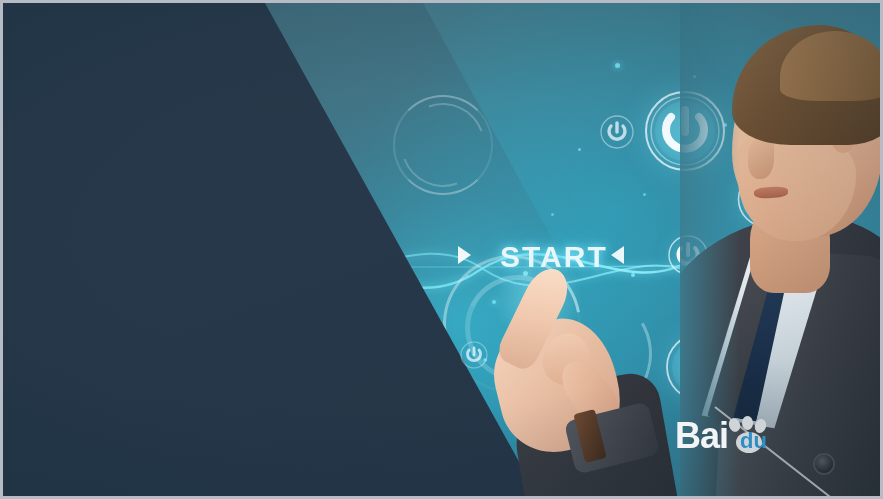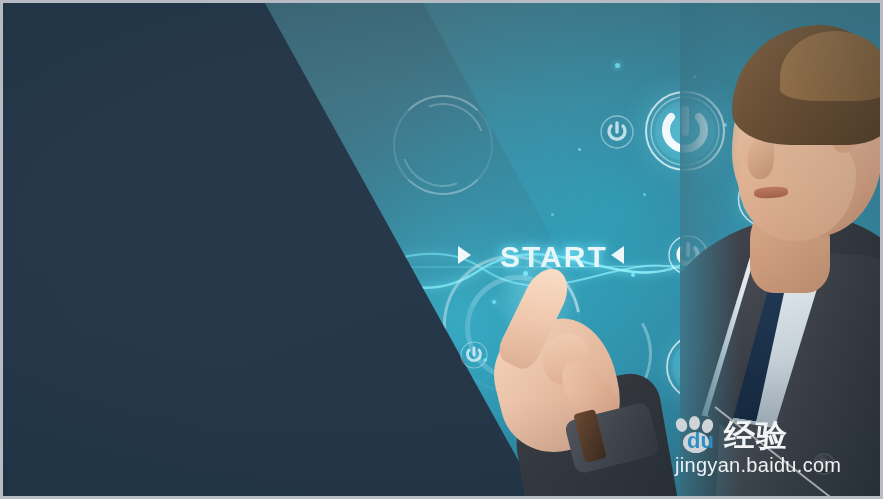--- a/index.html
+++ b/index.html
@@ -417,25 +417,24 @@
   <div class="suit-btn"></div>
 
   <div class="bg-vignette"></div>
 
   <div class="title">
   </div>
 
   <div class="wm">
     <div class="wm-slash"></div>
     <div class="wm-row">
+      <span class="wm-bai">Bai</span>
       <span class="wm-paw">
         <i style="left:3px;top:2px;width:11px;height:14px;transform:rotate(-20deg)"></i>
         <i style="left:16px;top:0px;width:11px;height:14px;"></i>
         <i style="left:29px;top:3px;width:11px;height:14px;transform:rotate(18deg)"></i>
         <i style="left:10px;top:16px;width:26px;height:21px;"></i>
         <span class="wm-du">du</span>
       </span>
-      <span class="wm-jy">经验</span>
     </div>
-    <div class="wm-url">jingyan.baidu.com</div>
   </div>
 
 </div>
 
 </body></html>

